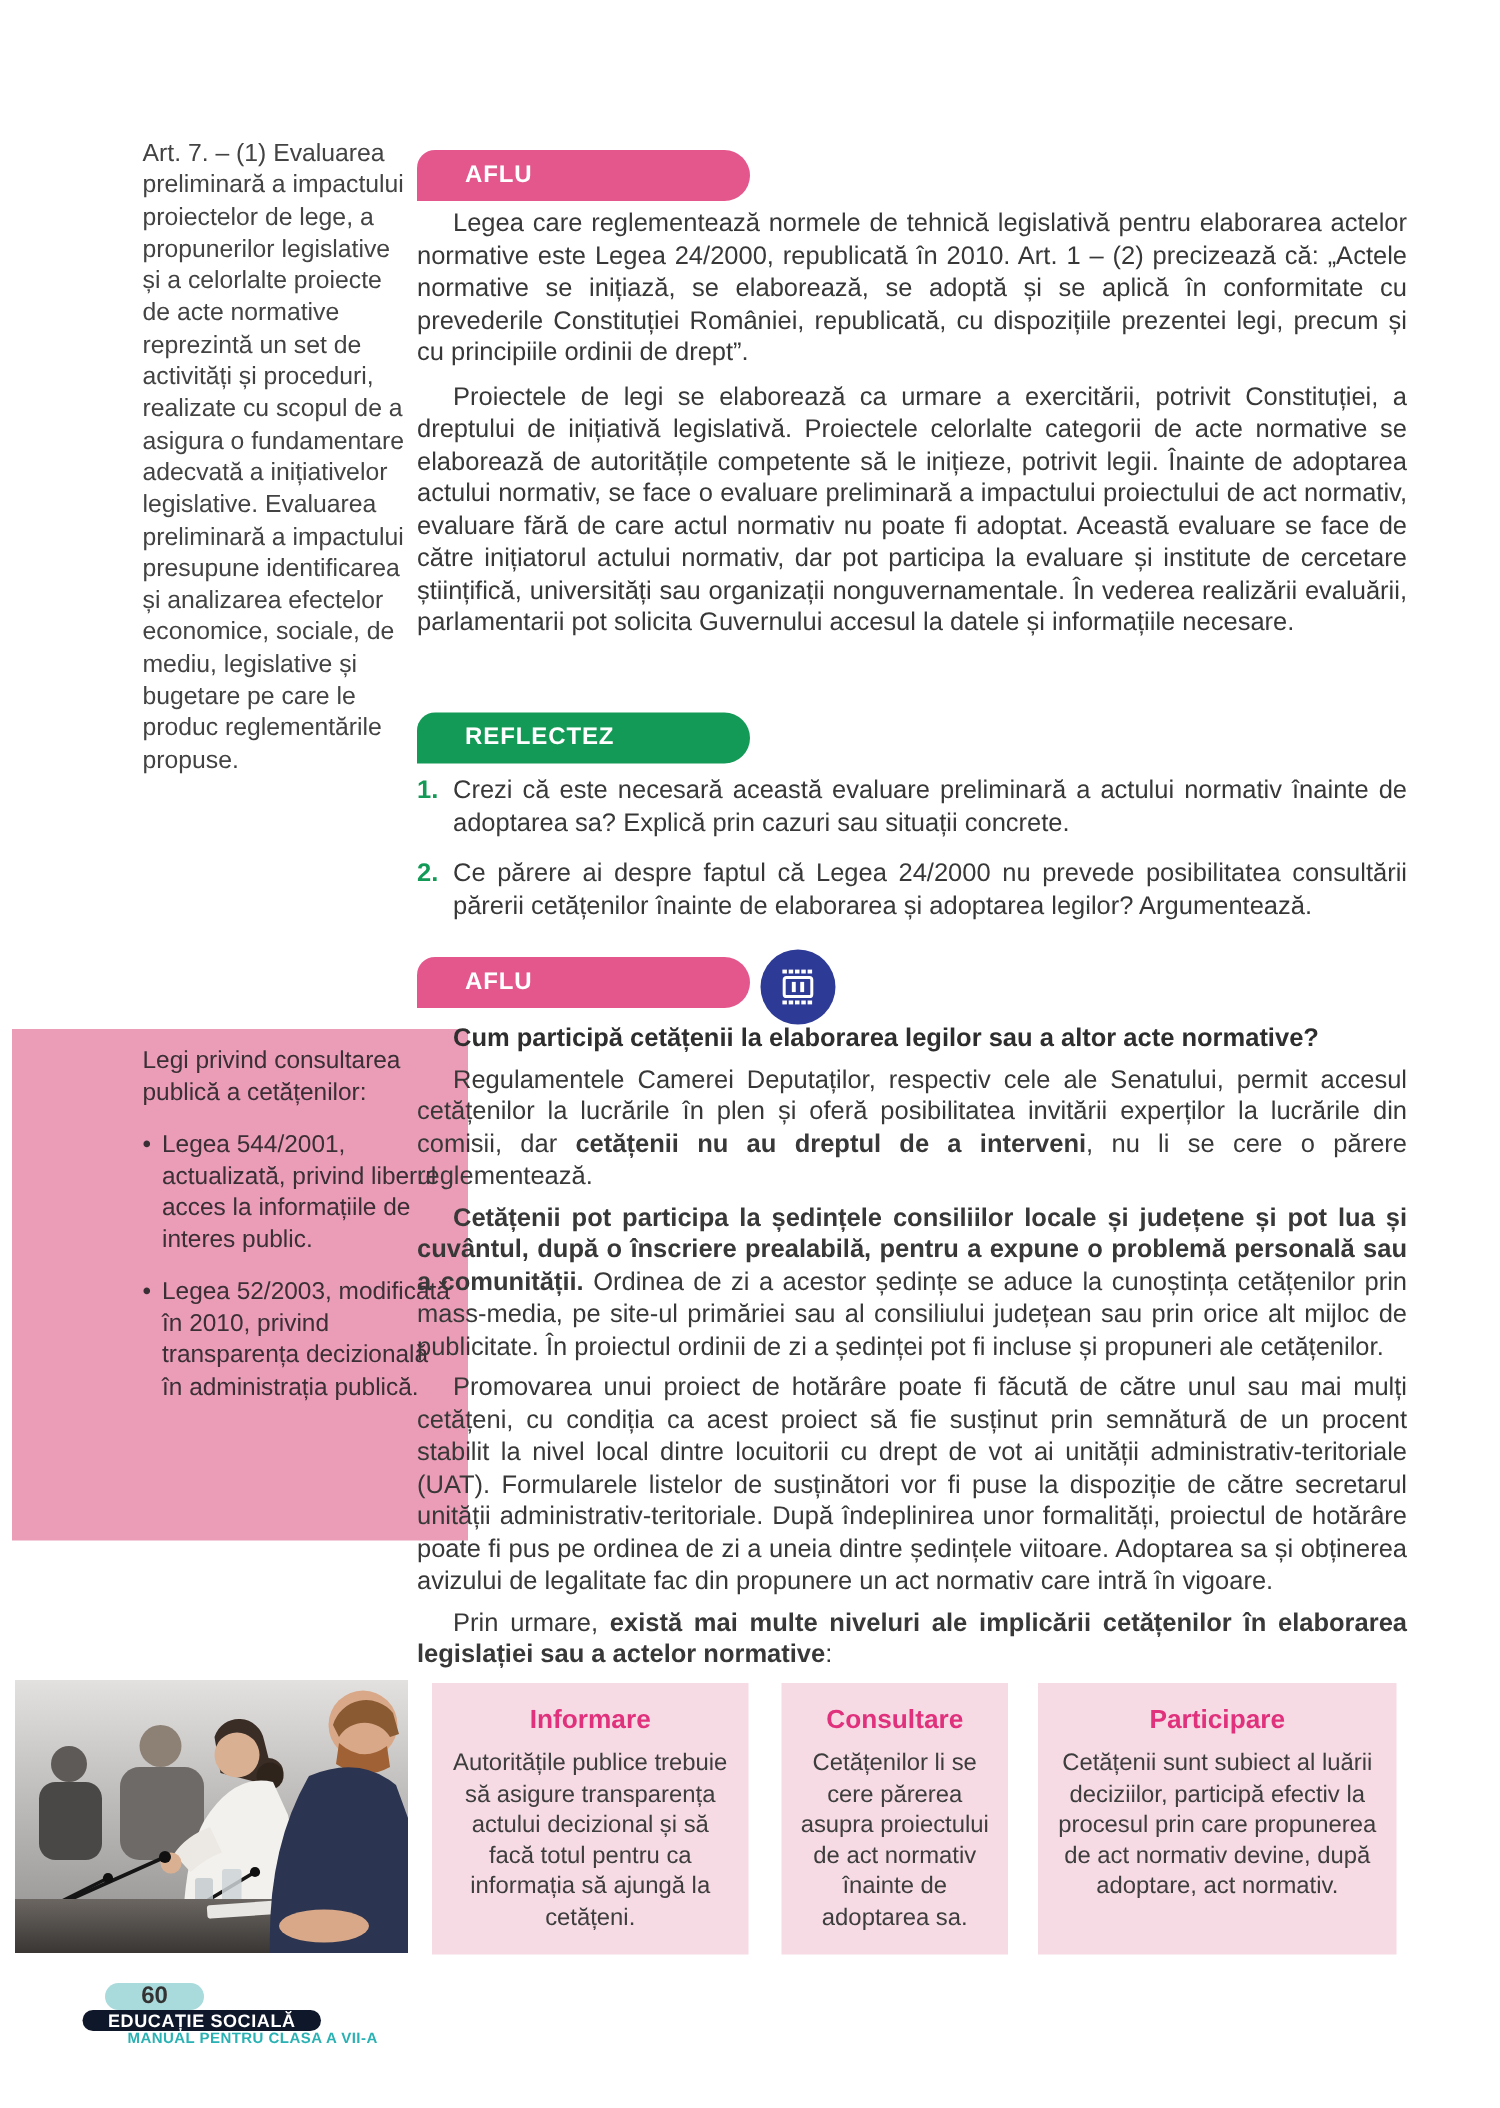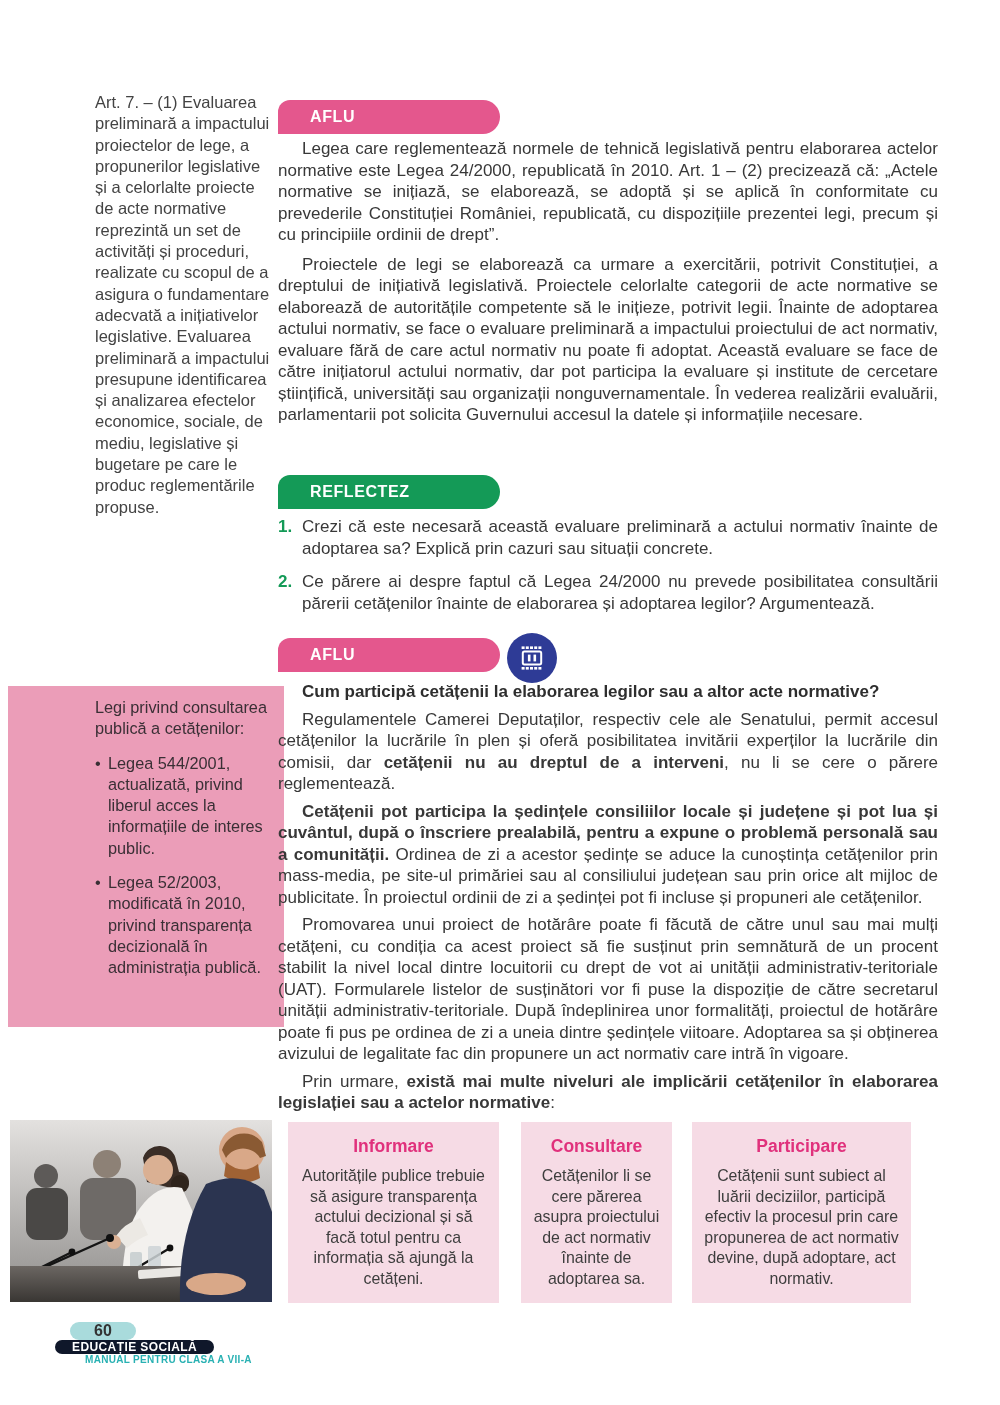--- a/index.html
+++ b/index.html
@@ -4,21 +4,21 @@
 <style>
   html,body{margin:0;padding:0;background:#fff;}
   .page{position:relative;width:1000px;height:1405px;background:#ffffff;
         font-family:"Liberation Sans",sans-serif;color:#3a3a3a;overflow:hidden;}
 
   
   .leftcol{position:absolute;left:95px;top:92px;width:176px;
            font-size:16.5px;line-height:21.3px;color:#434343;}
 
   
-  .lawbox{position:absolute;left:8px;top:686px;width:276px;height:341px;
+  .lawbox{position:absolute;left:8px;top:686px;width:304px;height:341px;
           background:#eb9db8;box-sizing:border-box;
           padding:11px 10px 10px 87px;overflow:hidden;
           font-size:16.3px;line-height:21.3px;color:#3a2f35;}
   .lawbox .bullet-item{position:relative;margin-top:13px;padding-left:13px;}
   .lawbox .dot{position:absolute;left:0;top:0;}
 
   
   .mainflow{position:absolute;left:278px;width:660px;}
   .mainflow p{margin:0;text-align:justify;font-size:17px;line-height:21.5px;
               text-indent:24px;color:#383838;}
@@ -47,21 +47,21 @@
          font-size:17px;line-height:21.5px;color:#383838;}
   .ritem + .ritem{margin-top:12px;}
   .rnum{position:absolute;left:0;top:0;color:#149a57;font-weight:bold;}
 
   
   .photo{position:absolute;left:10px;top:1120px;width:262px;height:182px;overflow:hidden;}
   .level{position:absolute;top:1122px;height:181px;background:#f6dbe5;
          box-sizing:border-box;padding:12px 12px;text-align:center;overflow:hidden;}
   .level h3{margin:2px 0 9px 0;font-size:17.5px;color:#e0317c;}
   .level p{margin:0;font-size:15.9px;line-height:20.6px;color:#3d3d3d;}
-  .lv1{left:288px;width:211px;} .lv2{left:521px;width:151px;} .lv3{left:692px;width:219px;}
+  .lv1{left:288px;width:211px;} .lv2{left:521px;width:151px;} .lv3{left:692px;width:239px;}
 
   
   .footer{position:absolute;left:70px;top:1322px;height:29px;display:flex;align-items:flex-start;flex-direction:column;}
   .pagenum{background:#a9dbdc;border-radius:15px;width:66px;height:29px;
            display:flex;align-items:center;justify-content:center;
            font-weight:bold;font-size:16px;color:#333;}
   .subject{background:#0f172a;color:#fff;font-weight:bold;font-size:12px;
            letter-spacing:.4px;height:29px;display:flex;align-items:center;
            padding:0 17px;border-radius:9px;margin-left:-15px;}
   .manual{margin-left:15px;color:#29b1b3;font-weight:bold;font-size:10px;letter-spacing:.3px;}

